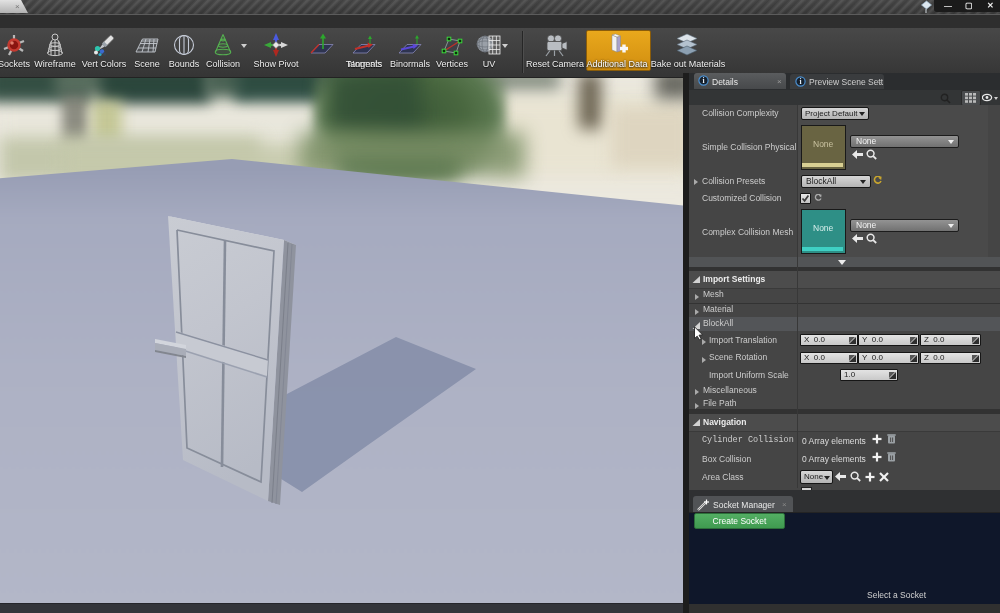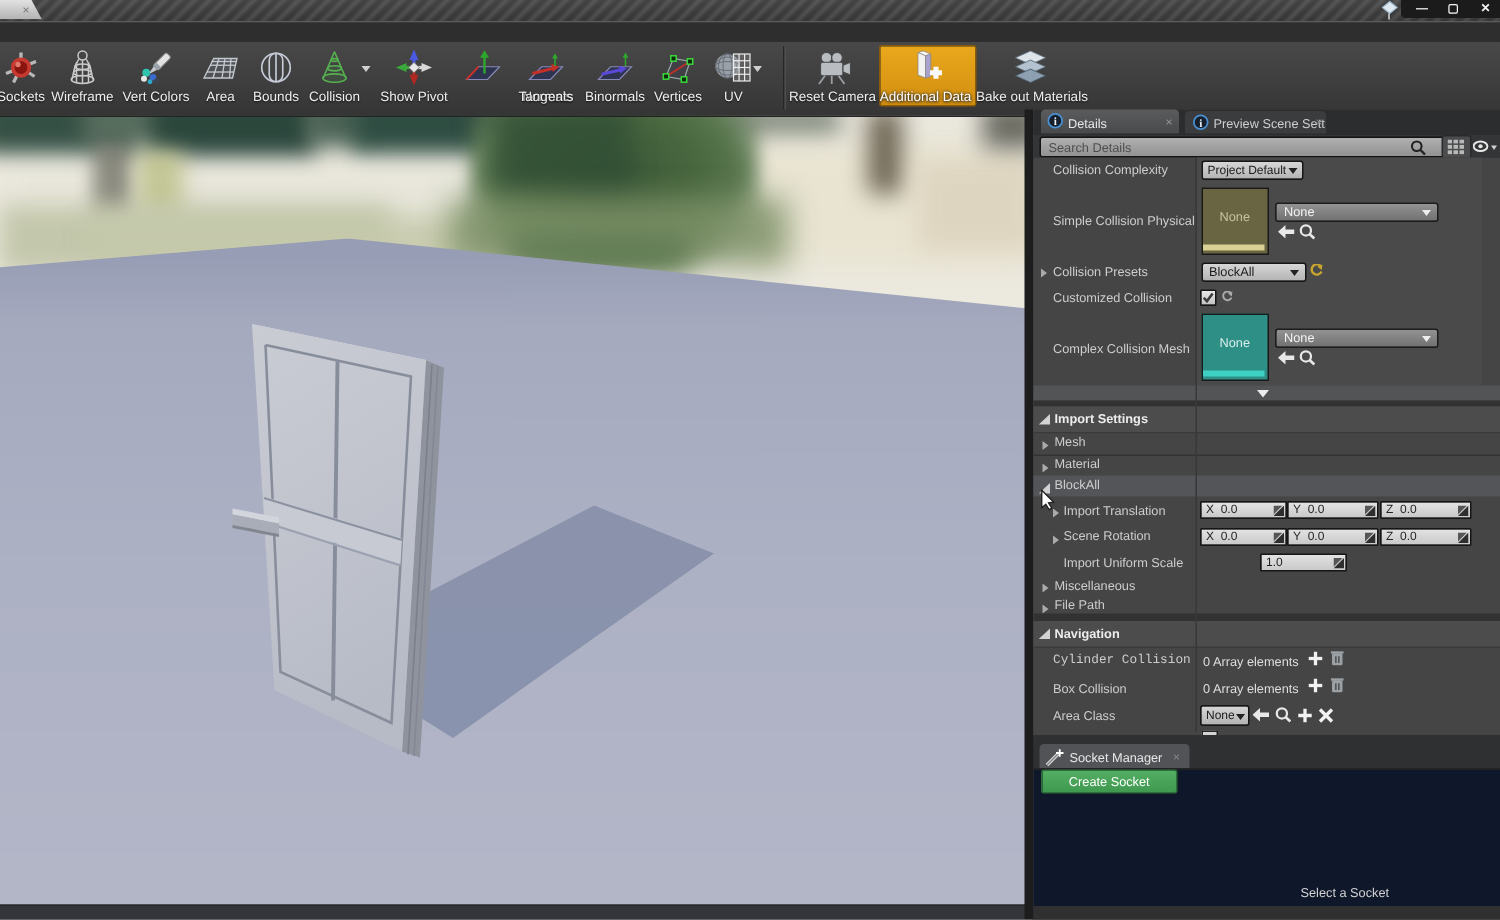--- a/index.html
+++ b/index.html
@@ -127,21 +127,21 @@
 
 
 <div class="ab" id="toolbar"></div>
 <div class="ab" id="addbtn"></div>
 <div class="ab" style="left:522px;top:31px;width:1px;height:42px;background:#262626;"></div>
 <div class="ab" style="left:523px;top:31px;width:1px;height:42px;background:#4e4e4e;"></div>
 
 <span class="tlab" style="left:14px;">Sockets</span>
 <span class="tlab" style="left:55px;">Wireframe</span>
 <span class="tlab" style="left:104px;">Vert Colors</span>
-<span class="tlab" style="left:147px;">Area</span>
+<span class="tlab" style="left:147px;">Scene</span>
 <span class="tlab" style="left:184px;">Bounds</span>
 <span class="tlab" style="left:223px;">Collision</span>
 <span class="tlab" style="left:276px;">Show Pivot</span>
 <span class="tlab" style="left:322px;padding-left:43px;">Normals</span>
 <span class="tlab" style="left:364px;">Tangents</span>
 <span class="tlab" style="left:410px;">Binormals</span>
 <span class="tlab" style="left:452px;">Vertices</span>
 <span class="tlab" style="left:489px;">UV</span>
 <span class="tlab" style="left:555px;">Reset Camera</span>
 <span class="tlab" style="left:617px;color:#fff;text-shadow:0 1px 2px #222,0 0 2px #333;">Additional Data</span>
@@ -305,21 +305,20 @@
       </svg>
   <span class="tabtxt" style="left:23px;">Details</span>
   <span class="tabtxt" style="left:88px;color:#999;font-size:8px;top:4px;">×</span>
   <svg class="pp" style="left:106px;top:3px;" width="11" height="11">
         <circle cx="5.5" cy="5.5" r="4.6" fill="#16202c" stroke="#4a8fd0" stroke-width="1.2"></circle>
         <text x="5.5" y="8.4" text-anchor="middle" font-size="7.5" font-weight="bold" fill="#e8f0f8" font-family="Liberation Serif,serif">i</text>
       </svg>
   <span class="tabtxt" style="left:120px;color:#cfcfcf;">Preview Scene Sett</span>
   <span class="tabtxt" style="left:188px;color:#8a8a8a;font-size:8px;">×</span>
   <div class="pp" id="searchrow"></div>
-  <div class="pp" id="searchbox">Search Details</div>
   <svg class="pp" style="left:251px;top:20px;" width="11" height="11">
         <circle cx="4.5" cy="4.5" r="3.2" fill="none" stroke="#222" stroke-width="1.4"></circle>
         <line x1="7" y1="7" x2="10" y2="10" stroke="#222" stroke-width="1.6"></line>
       </svg>
   <div class="pp" style="left:272px;top:17px;width:18px;height:14px;background:#4a4c4e;border:1px solid #2a2a2a;border-radius:2px;"></div>
   <svg class="pp" style="left:276px;top:20px;" width="11" height="10">
         <g fill="#b9b9b9">
           <rect x="0" y="0" width="3" height="2.6"></rect>
           <rect x="4" y="0" width="3" height="2.6"></rect>
           <rect x="8" y="0" width="3" height="2.6"></rect>

